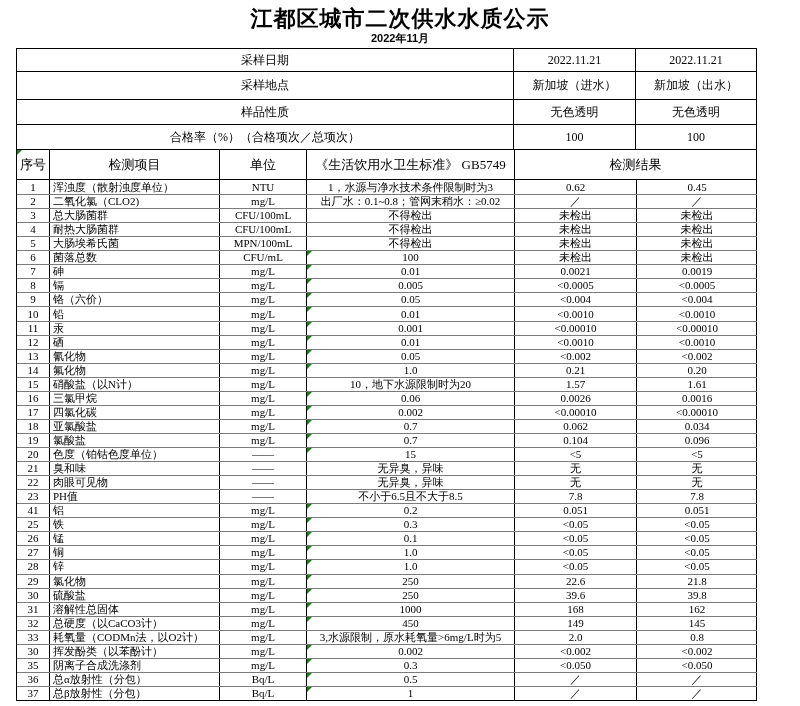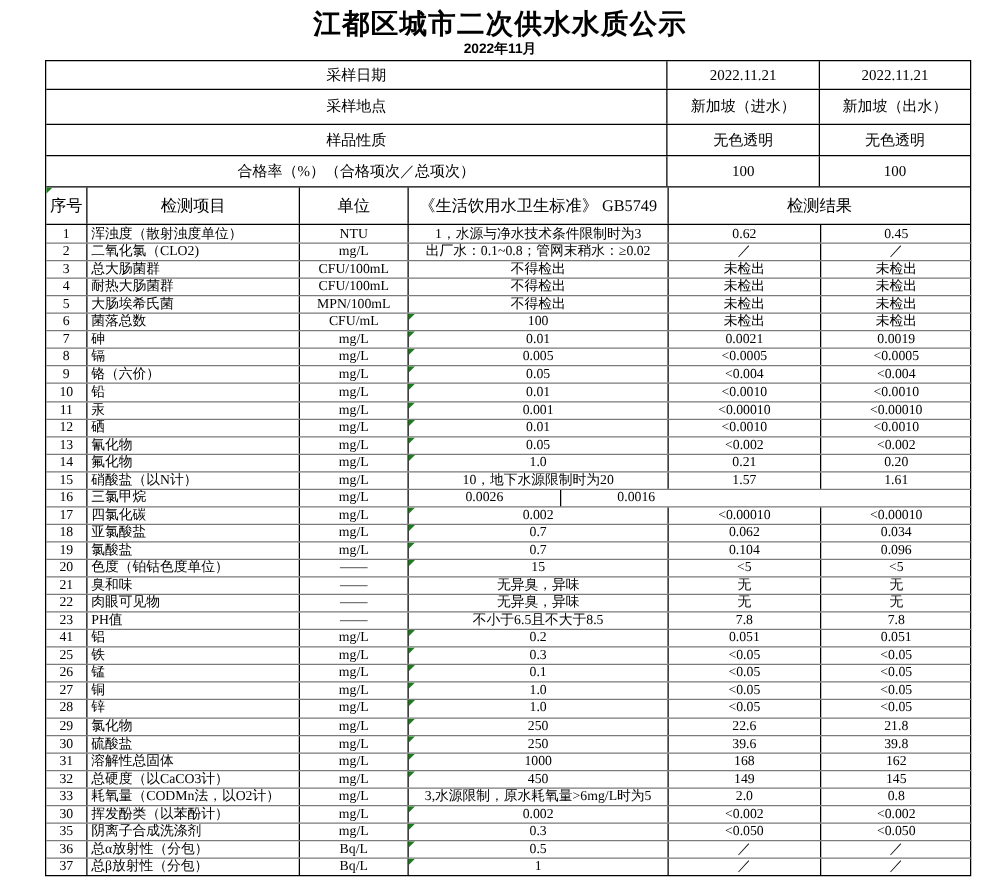--- a/index.html
+++ b/index.html
@@ -12,21 +12,21 @@
     position:absolute; top:4px; left:0; width:100%;
     text-align:center; font-size:22px; font-weight:bold; letter-spacing:1px;
     font-family:Liberation Mono, monospace;
   }
   .subtitle {
     position:absolute; top:31px; left:0; width:100%;
     text-align:center; font-size:11px; font-weight:bold;
     font-family:"Liberation Sans","DejaVu Sans",sans-serif;
   }
   .tbl {
-    position:absolute; left:36px; top:48px; width:741px;
+    position:absolute; left:16px; top:48px; width:741px;
     border:1px solid #000;
   }
   
   .srow { display:flex; border-bottom:1px solid #000; }
   .srow .s-label { width:497px; border-right:1px solid #000; }
   .srow .s-v1 { width:122px; border-right:1px solid #000; }
   .srow .s-v2 { width:120px; }
   .cellc { display:flex; align-items:center; justify-content:center;
            overflow:hidden; white-space:nowrap; font-size:12px; }
   
@@ -444,20 +444,24 @@
         <div class="drow">
           <div class="c-no">
             <span>16</span>
           </div>
           <div class="c-item">
             <span>三氯甲烷</span>
           </div>
           <div class="c-unit">
             <span>mg/L</span>
           </div>
+          <div class="c-std">
+            <span class="flag"></span>
+            <span>0.06</span>
+          </div>
           <div class="c-r1">
             <span>0.0026</span>
           </div>
           <div class="c-r2">
             <span>0.0016</span>
           </div>
         </div>
         <div class="drow">
           <div class="c-no">
             <span>17</span>

